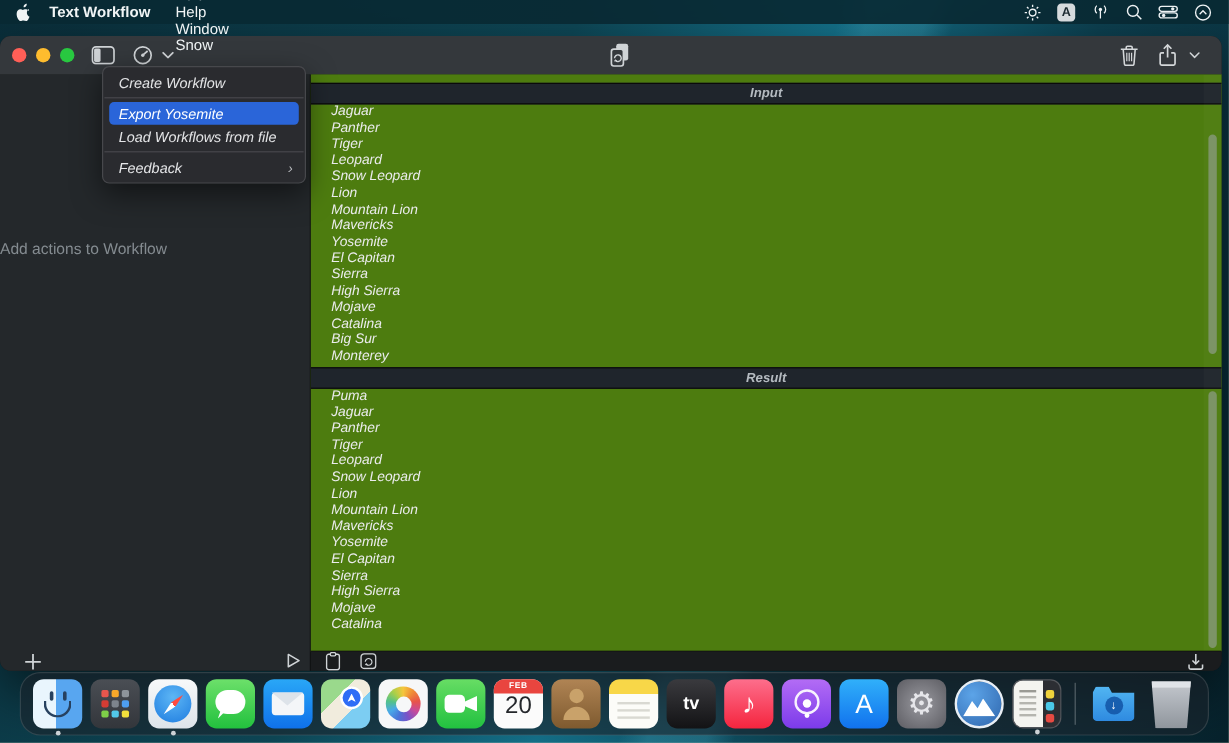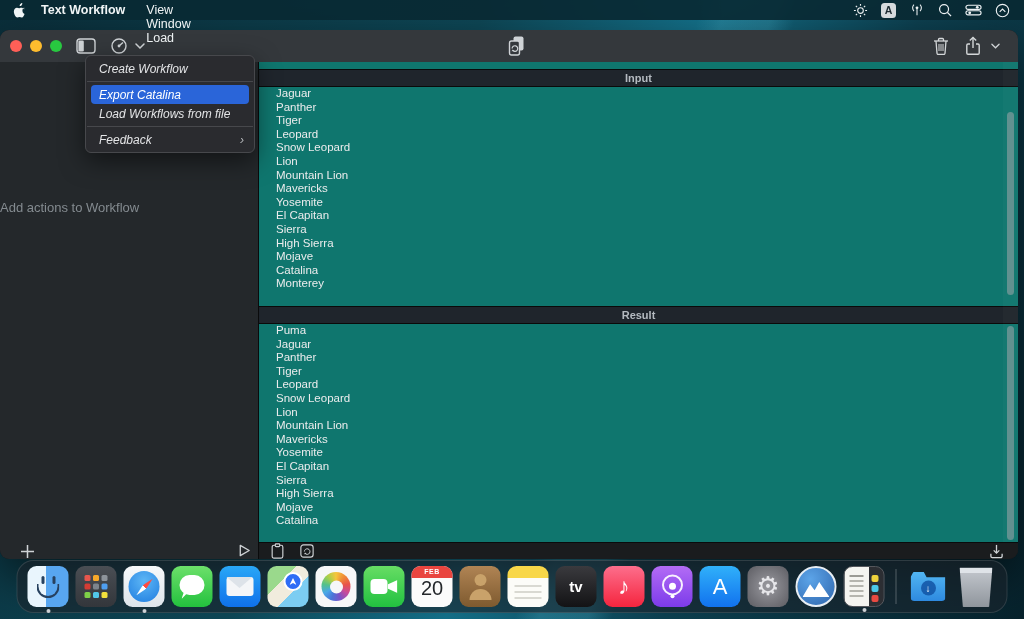--- a/index.html
+++ b/index.html
@@ -33,21 +33,21 @@
   .tb-center{position:absolute;left:492px;top:5px;}
   .tb-right{margin-left:auto;display:flex;align-items:center;gap:16px;padding-right:18px;}
   
   .sidebar{position:absolute;left:0;top:32px;bottom:0;width:258px;background:#24282b;
     border-right:1px solid #0a0b0c;border-radius:0 0 0 9px;}
   .placeholder{position:absolute;top:138px;left:0;width:100%;text-align:left;
     color:#848b90;font-size:13px;}
   .plus-btn{position:absolute;left:6px;bottom:0;color:#cfd3d6;}
   .play-btn{position:absolute;right:6px;bottom:1px;}
   
-  .main{position:absolute;left:259px;right:0;top:32px;bottom:16px;background:#0f766e;overflow:hidden;}
+  .main{position:absolute;left:259px;right:0;top:32px;bottom:16px;background:#4d7c0f;overflow:hidden;font-style:italic;}
   .panel-header{position:absolute;left:0;right:0;height:16px;background:#1f252c;
     border-top:1px solid #0a0a0a;border-bottom:1px solid #0a0a0a;
     display:flex;align-items:center;justify-content:center;
     font-size:11px;font-weight:700;color:#b4bac0;}
   .input-h{top:7px;} .result-h{top:244px;}
   .list{position:absolute;left:0;right:0;font-size:11.5px;line-height:13.6px;color:#ebeced;overflow:hidden;margin-left:13px;}
   .list .row{padding-left:4px;white-space:nowrap;}
   .input-list{top:25px;height:219px;}
   .result-list{top:262px;height:219px;}
   .scroll-track{position:absolute;right:0;width:15px;top:0;bottom:0;background:rgba(255,255,255,.025);}
@@ -170,23 +170,23 @@
 <div class="menubar">
   <span class="apple">
     <svg width="13" height="16" viewBox="0 0 14 17">
         <path fill="#f0f4f5" d="M13.1 5.9c-.1.1-1.9 1.1-1.9 3.3 0 2.6 2.3 3.5 2.3 3.5s-1.2 3.9-3 3.9c-.8 0-1.5-.5-2.4-.5-.9 0-1.8.5-2.4.5C3.9 16.6 2 13 2 10.2c0-2.7 1.7-4.1 3.3-4.1.9 0 1.7.6 2.3.6.5 0 1.4-.6 2.5-.6.4 0 1.9 0 3 1.8zM10.4 3.3c.5-.6.8-1.4.7-2.3-.7 0-1.6.5-2.1 1.1-.5.5-.9 1.4-.7 2.2.8.1 1.6-.4 2.1-1z"></path>
       </svg>
   </span>
   <span class="app-name">Text Workflow</span>
   <div class="mb-menus">
       <div class="mb-menu">File</div>
       <div class="mb-menu">Edit</div>
-      <div class="mb-menu">View</div>
+      <div class="mb-menu">Help</div>
       <div class="mb-menu">Window</div>
-      <div class="mb-menu">Load</div>
+      <div class="mb-menu">Snow</div>
     </div>
   <div class="mb-right">
     <span class="mb-ic">
       <svg width="15" height="15" viewBox="0 0 16 16" stroke="#eef2f4" stroke-width="1.2" fill="none">
         <circle cx="8" cy="8" r="3"></circle>
         <path d="M8 1v2M8 13v2M1 8h2M13 8h2M3 3l1.4 1.4M11.6 11.6L13 13M13 3l-1.4 1.4M4.4 11.6L3 13"></path>
       </svg>
     </span>
     <span class="mb-ic input-src">A</span>
     <span class="mb-ic">
@@ -302,20 +302,21 @@
         <div class="row">Snow Leopard</div>
         <div class="row">Lion</div>
         <div class="row">Mountain Lion</div>
         <div class="row">Mavericks</div>
         <div class="row">Yosemite</div>
         <div class="row">El Capitan</div>
         <div class="row">Sierra</div>
         <div class="row">High Sierra</div>
         <div class="row">Mojave</div>
         <div class="row">Catalina</div>
+        <div class="row">Big Sur</div>
         <div class="row">Monterey</div>
       </div>
     <div class="panel-header result-h">
       <span>Result</span>
     </div>
     <div class="list result-list">
         <div class="row">Puma</div>
         <div class="row">Jaguar</div>
         <div class="row">Panther</div>
         <div class="row">Tiger</div>
@@ -356,21 +357,21 @@
           <path d="M5 6.8L8 9.8l3-3"></path>
         <path d="M2 10.5V13a1.5 1.5 0 0 0 1.5 1.5h9A1.5 1.5 0 0 0 14 13v-2.5"></path>
       </svg>
     </span>
   </div>
 </div>
 
 <div class="dropdown">
   <div class="menu-row">Create Workflow</div>
   <div class="menu-sep"></div>
-  <div class="menu-row highlight" style="background: rgb(42, 101, 217);">Export Catalina</div>
+  <div class="menu-row highlight" style="background: rgb(42, 101, 217);">Export Yosemite</div>
   <div class="menu-row">Load Workflows from file</div>
   <div class="menu-sep"></div>
   <div class="menu-row feedback">
     <span>Feedback</span>
     <span class="submenu-arrow">›</span>
   </div>
 </div>
 
 <div class="dock">
     <div class="dock-item icon-finder running" title="Finder">

